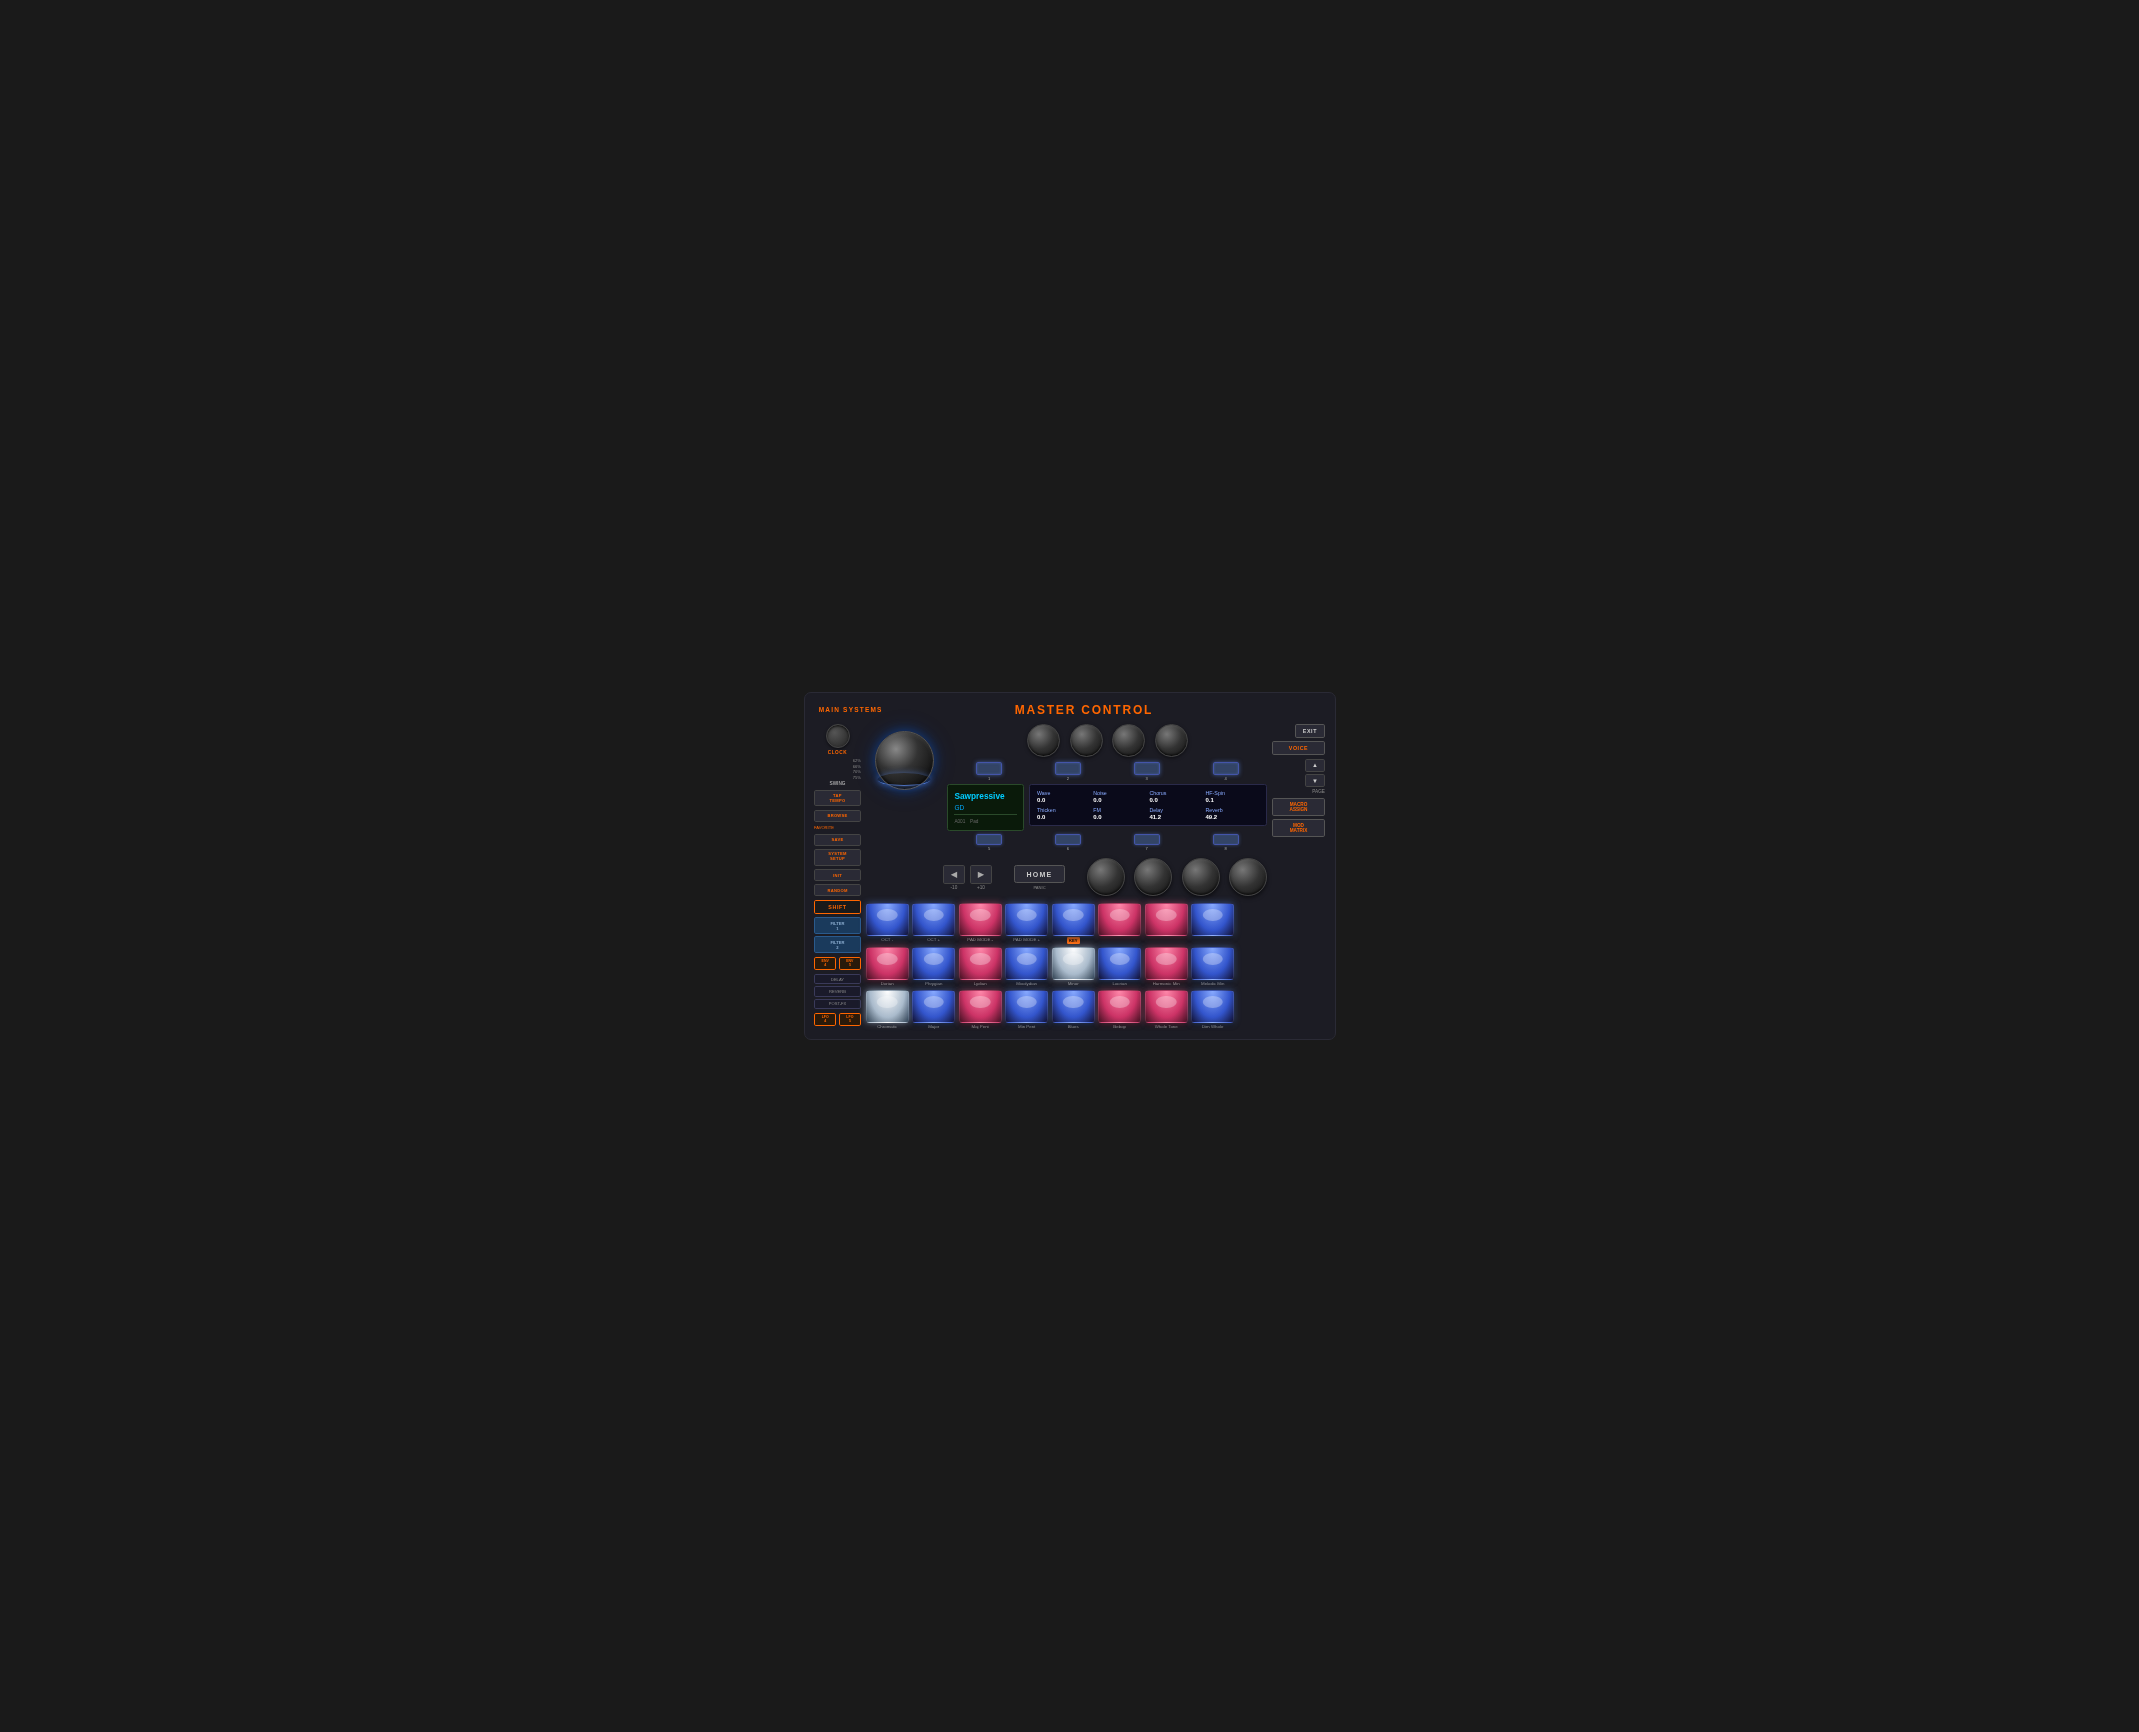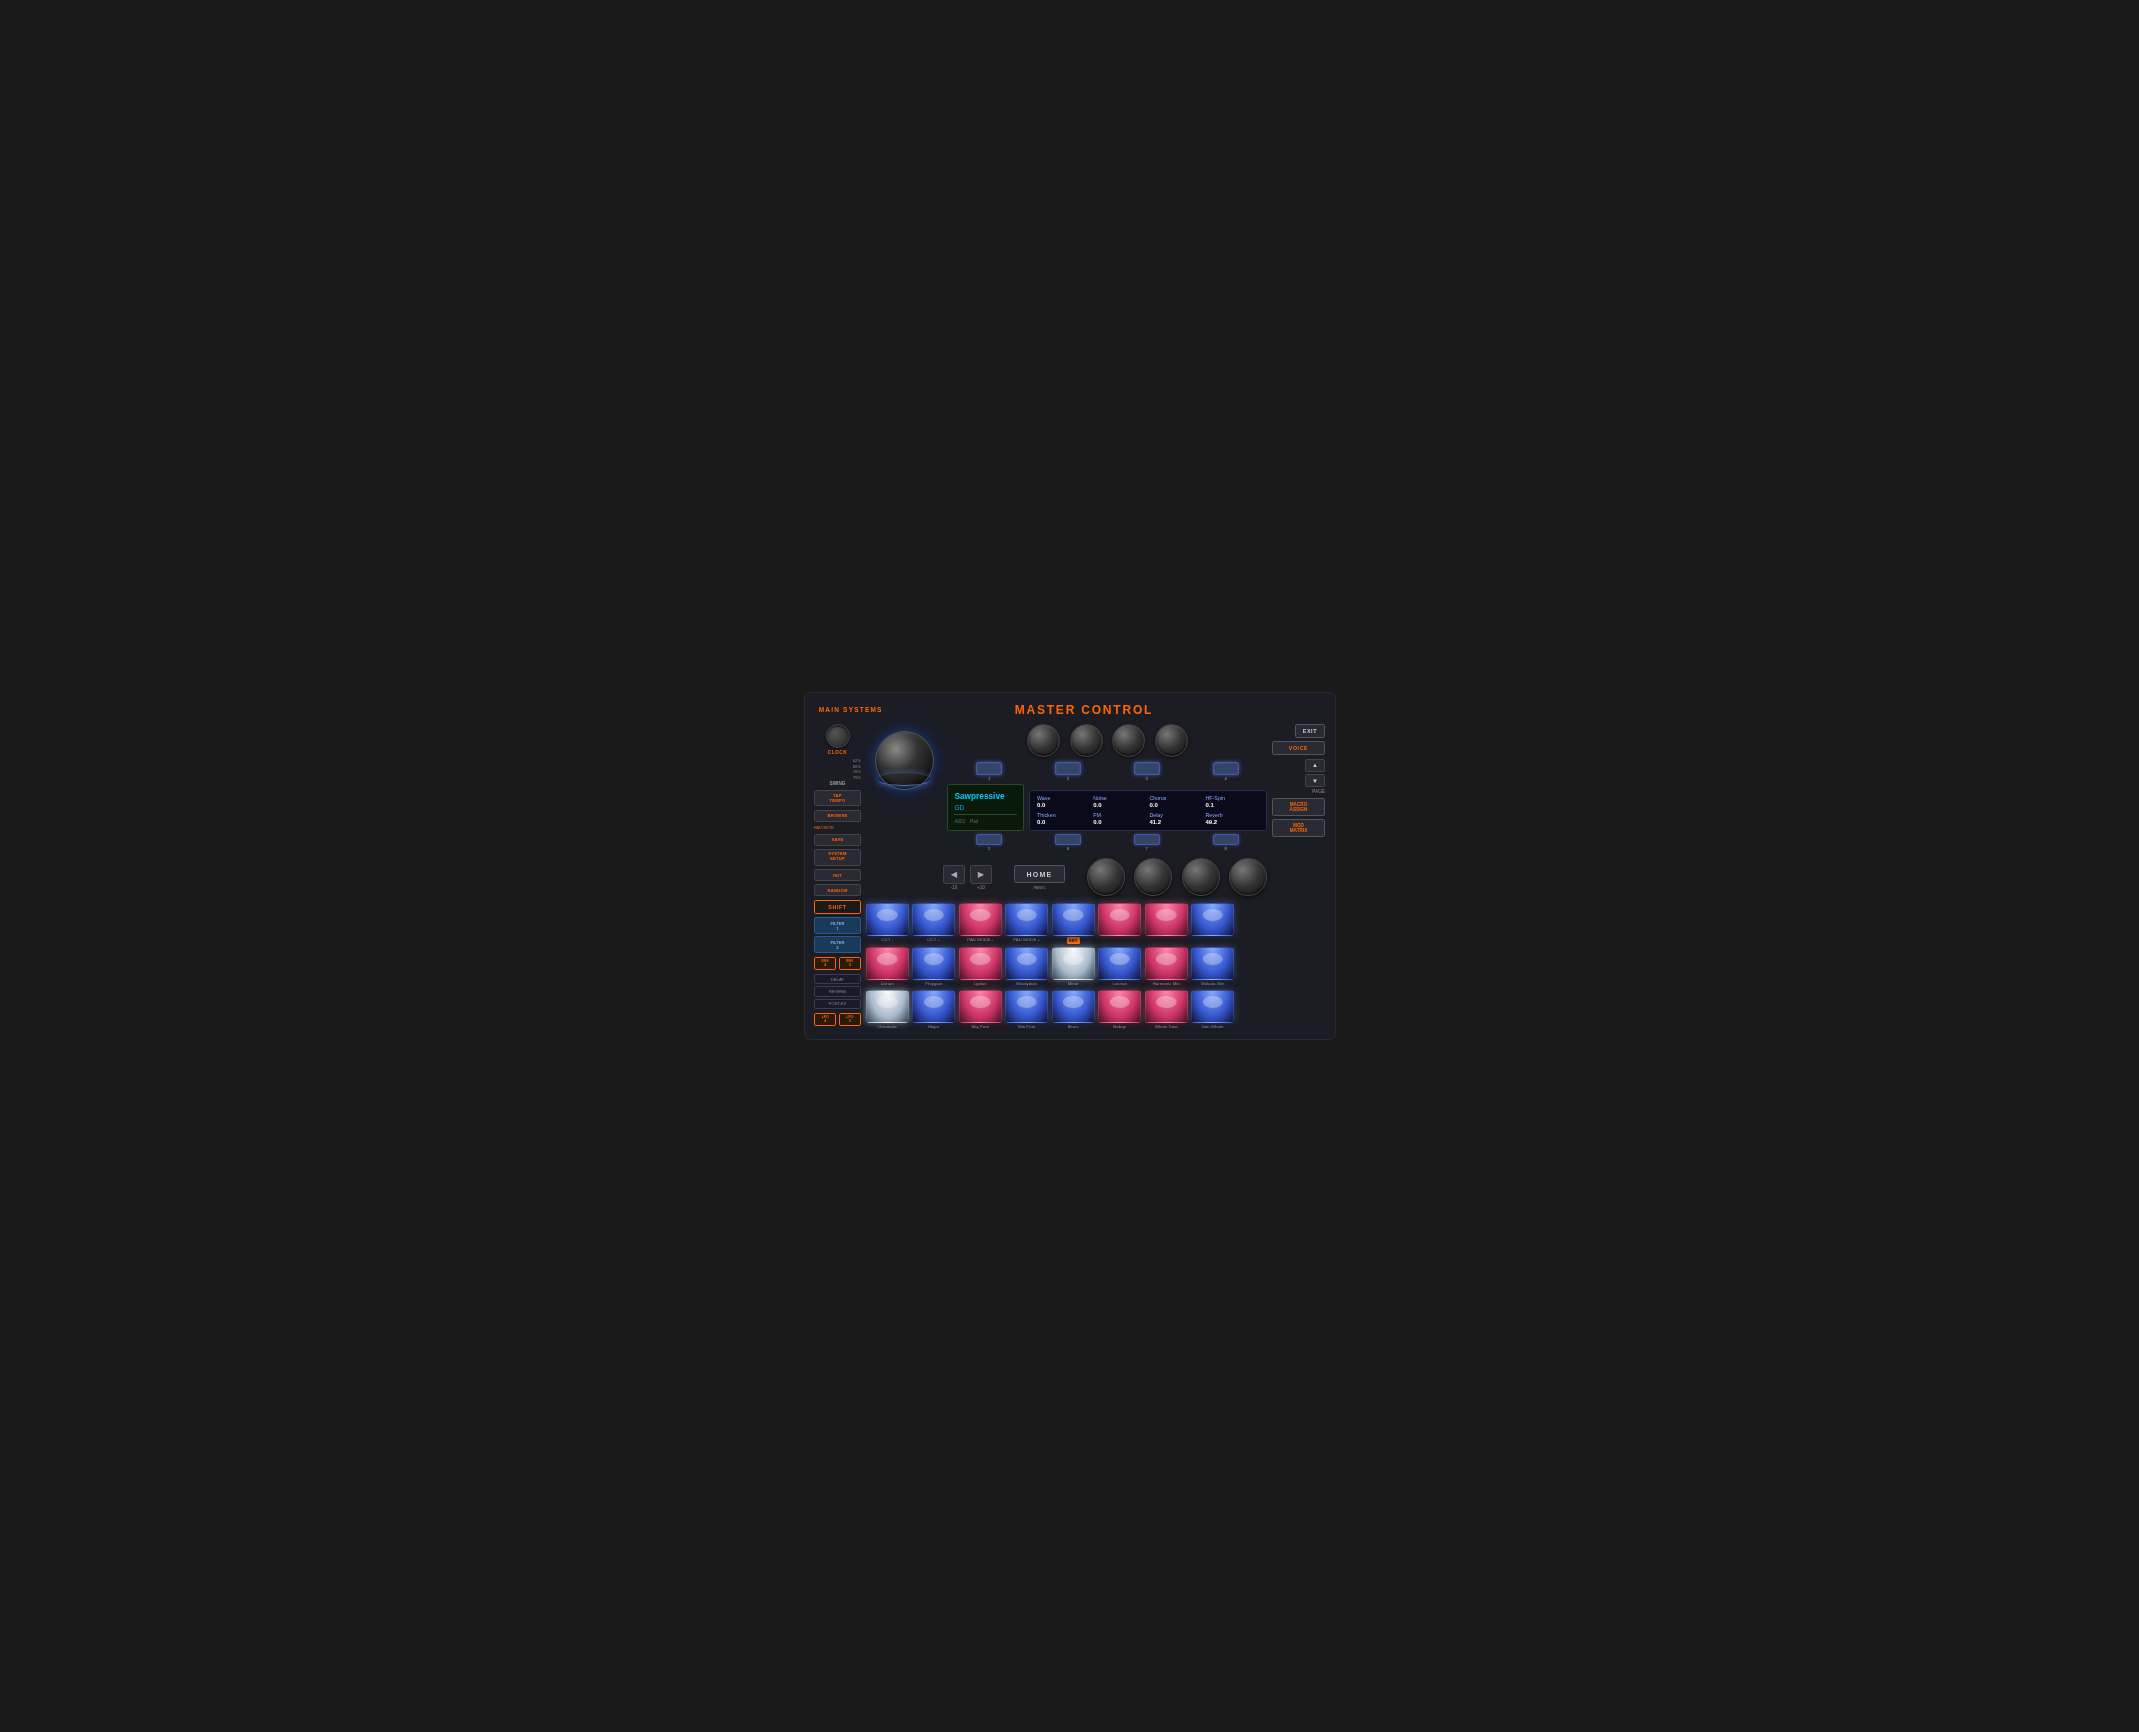--- a/index.html
+++ b/index.html
@@ -211,21 +211,21 @@
     }
     .knob-num {
       color: #aaa;
       font-size: 4.7px;
     }
 
     
     .display-row {
       display: flex;
       gap: 4.7px;
-      align-items: flex-end;
+      align-items: flex-start;
     }
     .left-display {
       width: 77px;
       background: #0a1a0a;
       border: 0.6px solid #2a4a2a;
       border-radius: 2.4px;
       padding: 6px;
       display: flex;
       flex-direction: column;
       gap: 2.4px;

